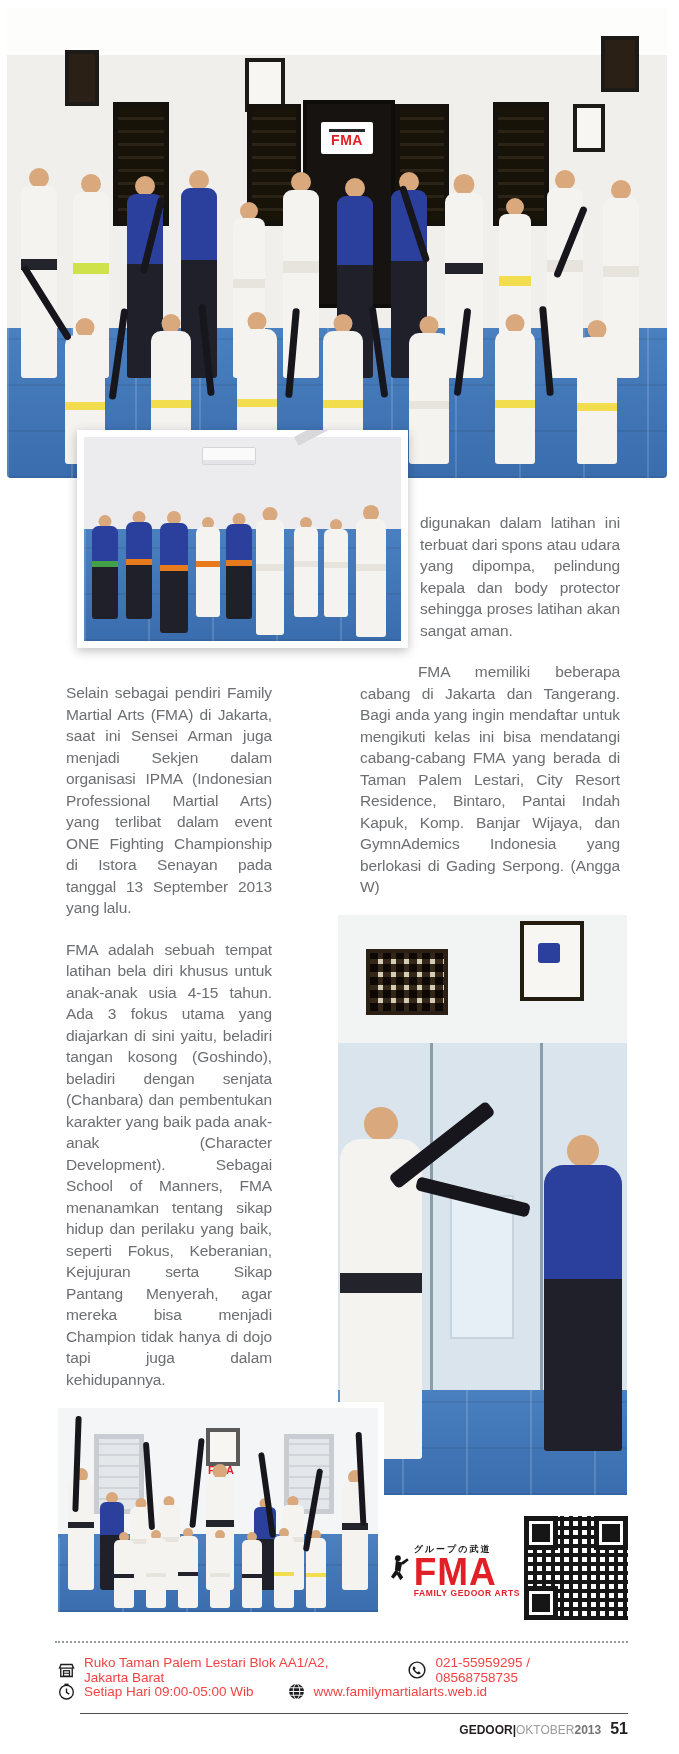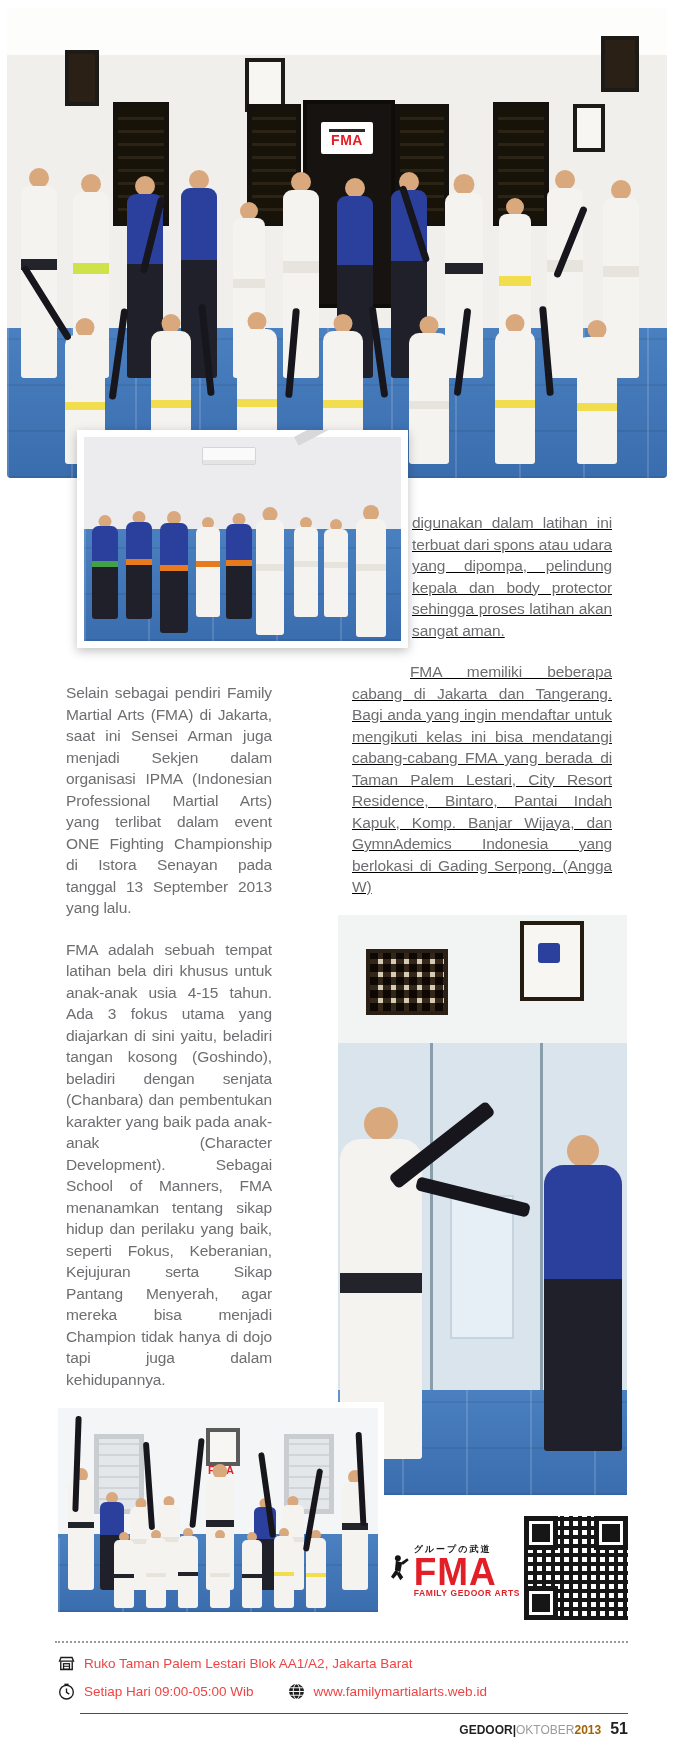--- a/index.html
+++ b/index.html
@@ -60,21 +60,21 @@
   .gb.org{--belt:#e87a1e;} .gb.grn{--belt:#43a047;}
   .gw{--gi:#f4f3f0;}
   .gw.blk{--belt:#23232b;} .gw.wht{--belt:#e6e4dc;} .gw.org{--belt:#e87a1e;} .gw.grnY{--belt:#cfe24a;}
   .sw{position:absolute;width:var(--sww,7px);height:var(--swh,70px);background:#16161c;
       border-radius:5px;transform:rotate(var(--r,0deg));}
 
   
   .col p{margin:0 0 20px 0;text-align:justify;color:#6d6e71;font-size:15.5px;
          line-height:21.5px;letter-spacing:-.1px;}
   #left-col{position:absolute;left:66px;top:682px;width:206px;}
-  #right-col{position:absolute;left:352px;top:512px;width:260px;text-decoration:underline;}
+  #right-col{position:absolute;left:360px;top:512px;width:260px;}
   #right-col .beside{width:200px;margin-left:60px;}
   #right-col .indent{text-indent:58px;margin-top:2px;}
 
   
   #logo{position:absolute;left:390px;top:1540px;width:130px;display:flex;align-items:flex-end;}
   #logo .txt{margin-left:4px;}
   .logo-kanji{font-size:9px;font-weight:700;color:#1a1a1a;letter-spacing:2px;white-space:nowrap;}
   .logo-abbr{font-size:37px;font-weight:800;color:#e21f26;line-height:32px;letter-spacing:1px;
              transform:scaleY(1.05);display:inline-block;}
   .logo-name{font-size:8.5px;font-weight:700;color:#e21f26;letter-spacing:.6px;white-space:nowrap;}
@@ -89,21 +89,21 @@
 
   
   #dashes{position:absolute;left:55px;top:1641px;width:573px;border-top:2px dotted #979ba0;}
   .contact-row{position:absolute;display:flex;align-items:center;color:#ef4444;font-size:13.5px;}
   .contact-row .item{display:flex;align-items:center;margin-right:34px;}
   .contact-row svg{margin-right:9px;flex:0 0 auto;}
   #rule{position:absolute;left:80px;right:51px;top:1713px;border-top:1.5px solid #4f4f4f;}
   #pagefoot{position:absolute;right:51px;top:1720px;font-size:12px;color:#231f20;
             display:flex;align-items:baseline;}
   #pagefoot .mag{font-weight:800;} #pagefoot .sep{font-weight:800;}
-  #pagefoot .mon{color:#9b9b9b;} #pagefoot .yr{font-weight:600;color:#a16207;}
+  #pagefoot .mon{color:#9b9b9b;} #pagefoot .yr{font-weight:600;color:#737373;}
   #pagefoot .num{font-weight:800;font-size:16px;margin-left:9px;}
 </style>
 </head>
 <body>
 
 <div id="page">
 
   <div class="photo ph-main">
     <div class="scene">
       <i class="frame dark" style="left:58px;top:42px;width:26px;height:48px;"></i>
@@ -262,20 +262,27 @@
   <div class="contact-row" style="left:58px;top:1655px;width:570px;">
     <span class="item">
       <svg width="17" height="17" viewBox="0 0 16 16">
         <path d="M2.6 6 L2.6 13.6 H13.4 V6" fill="none" stroke="#1d1d1f" stroke-width="1.3"></path>
         <path d="M1.4 5.8 L2.8 2.4 H13.2 L14.6 5.8 Z" fill="none" stroke="#1d1d1f" stroke-width="1.3"></path>
         <rect x="5.2" y="8.2" width="5.6" height="5.2" fill="none" stroke="#1d1d1f" stroke-width="1.2"></rect>
         <path d="M5.2 10.6 H10.8" stroke="#1d1d1f" stroke-width="1"></path>
       </svg>
       <span>Ruko Taman Palem Lestari Blok AA1/A2, Jakarta Barat</span>
     </span>
+    <span class="item">
+      <svg width="18" height="18" viewBox="0 0 16 16">
+        <circle cx="8" cy="8" r="7" fill="none" stroke="#1d1d1f" stroke-width="1.3"></circle>
+        <path d="M5.2 4.6 l1.7 1.7 -0.9 1.2 a5 5 0 0 0 2.5 2.5 l1.2 -0.9 1.7 1.7 c-0.7 1 -1.9 1.3 -3.1 0.7 a8 8 0 0 1 -3.8 -3.8 c-0.6 -1.2 -0.3 -2.4 0.7 -3.1 z" fill="#1d1d1f"></path>
+      </svg>
+      <span>021-55959295 / 08568758735</span>
+    </span>
   </div>
 
   <div class="contact-row" style="left:58px;top:1683px;width:570px;">
     <span class="item">
       <svg width="17" height="17" viewBox="0 0 16 16">
         <circle cx="8" cy="8.6" r="6.4" fill="none" stroke="#1d1d1f" stroke-width="1.3"></circle>
         <path d="M8 5.2 V8.8 L10.6 10.4" fill="none" stroke="#1d1d1f" stroke-width="1.3"></path>
         <path d="M6 1.4 H10" stroke="#1d1d1f" stroke-width="1.6"></path>
       </svg>
       <span>Setiap Hari 09:00-05:00 Wib</span>

